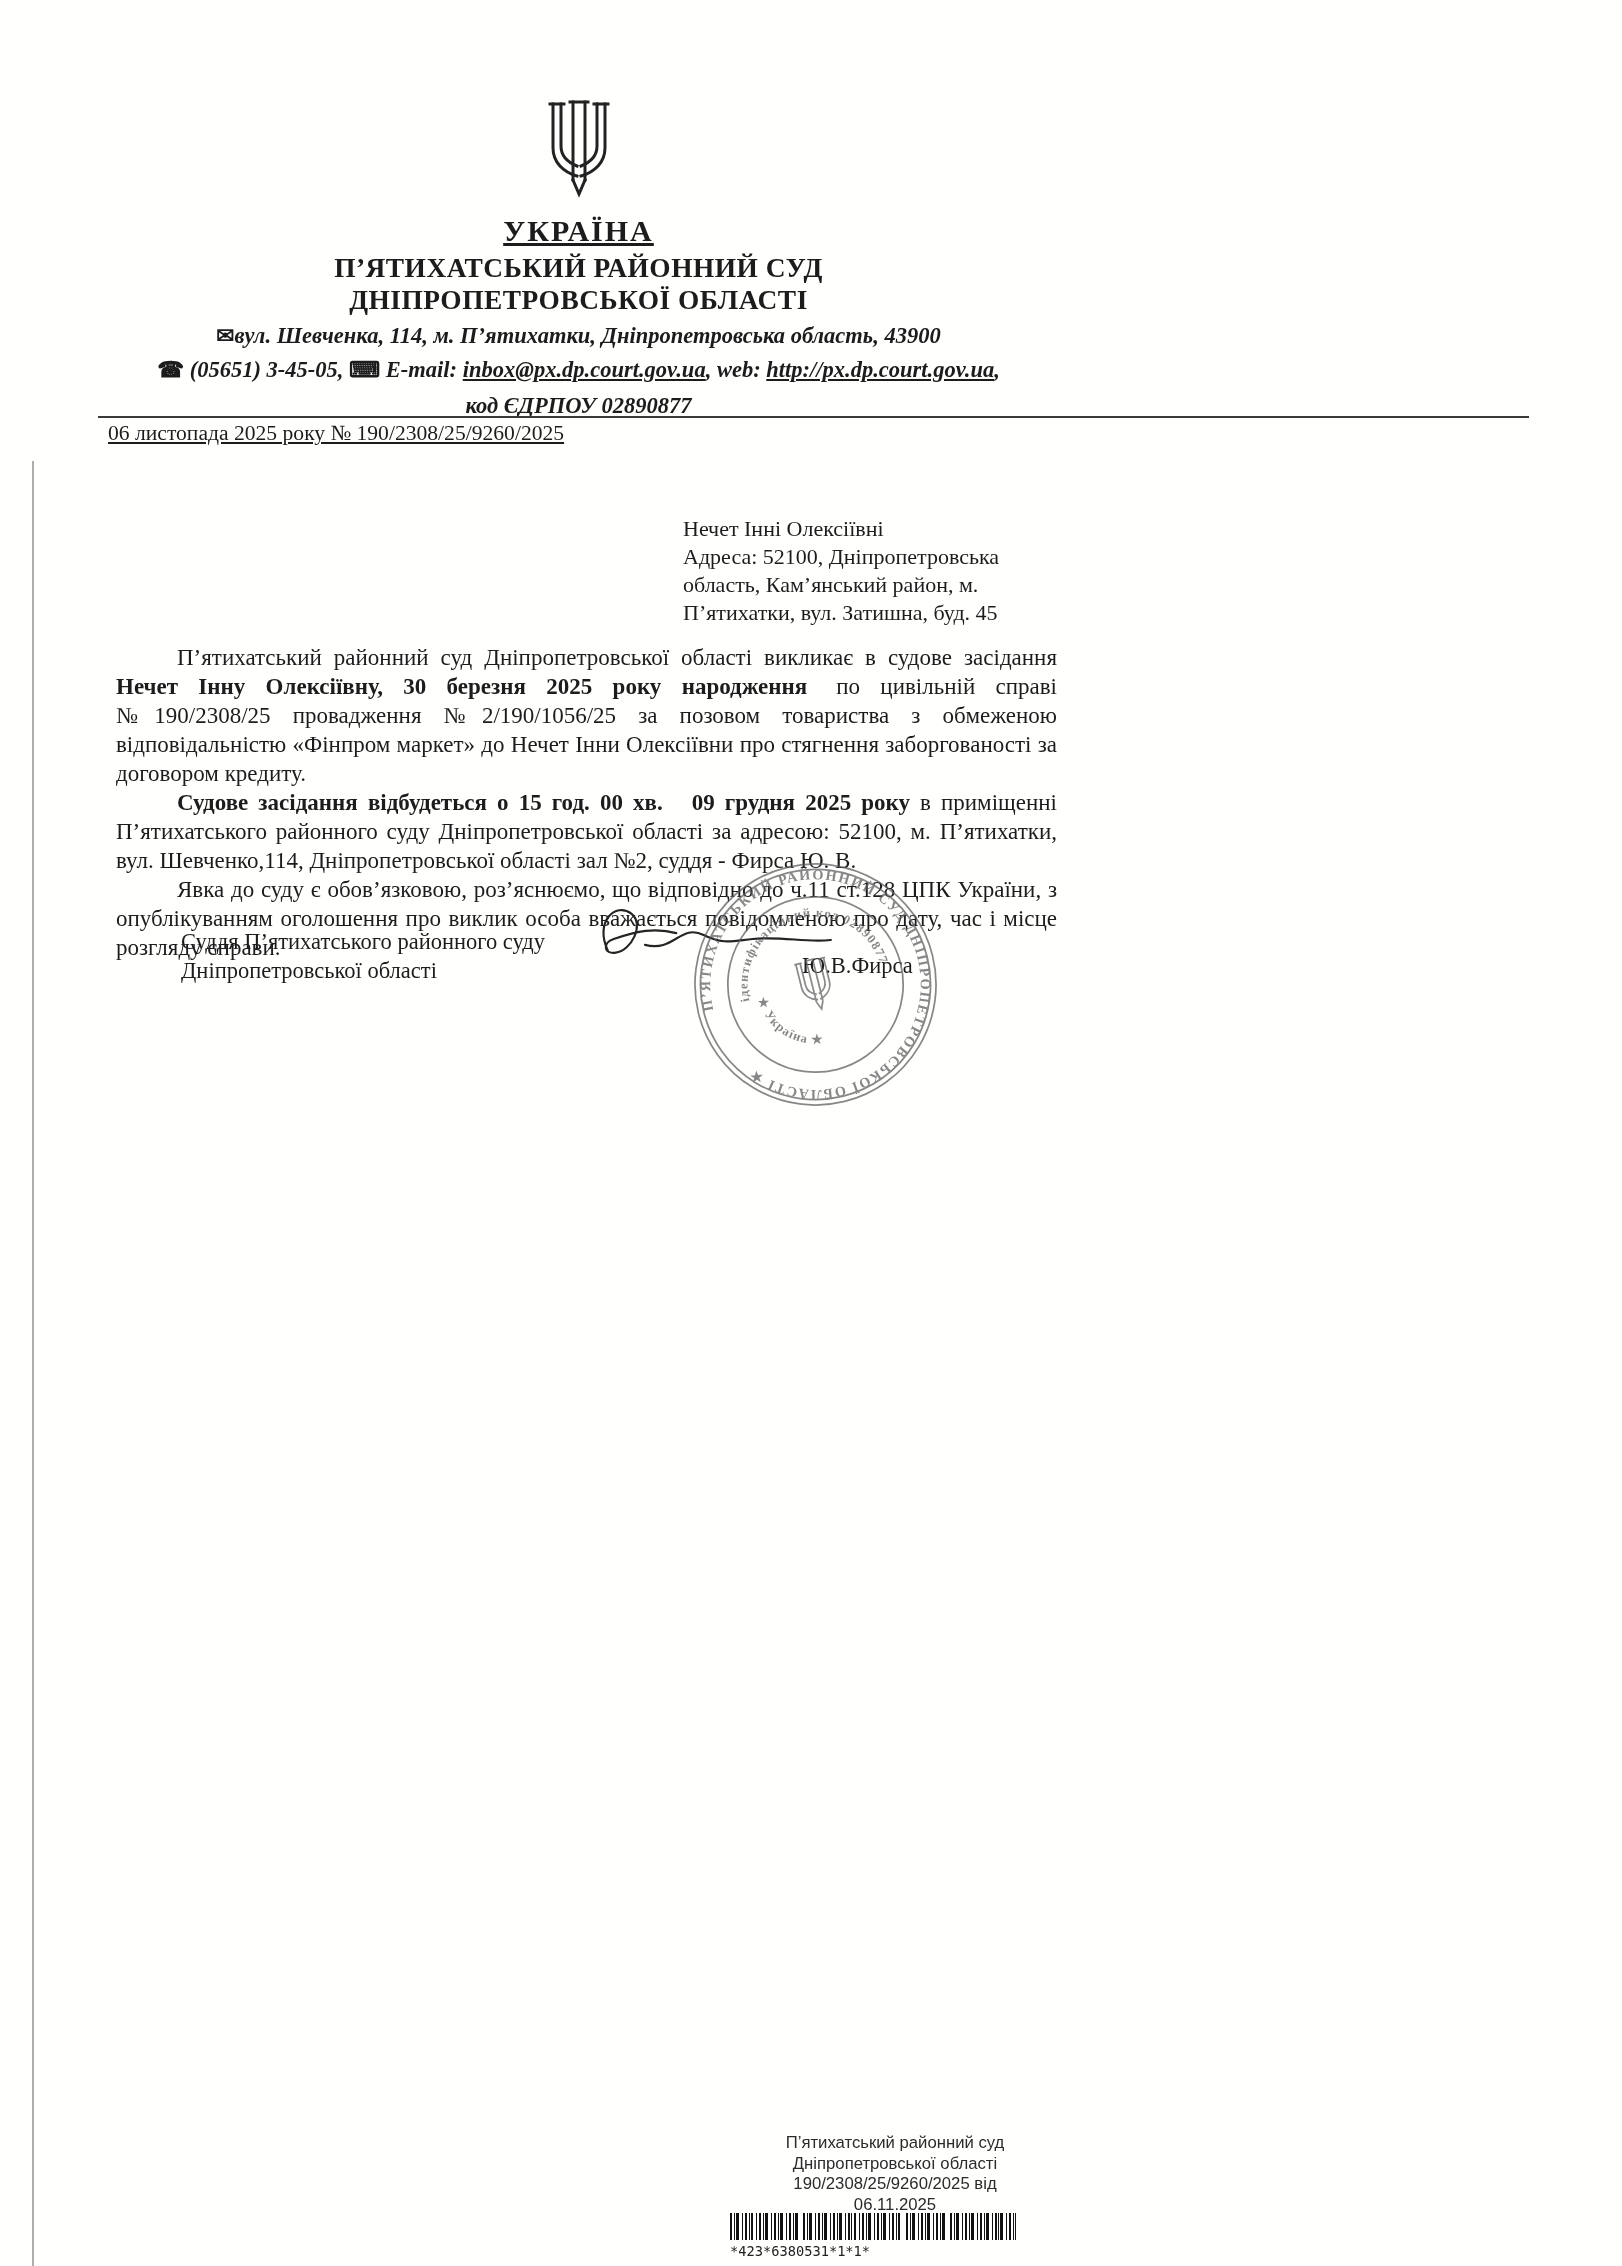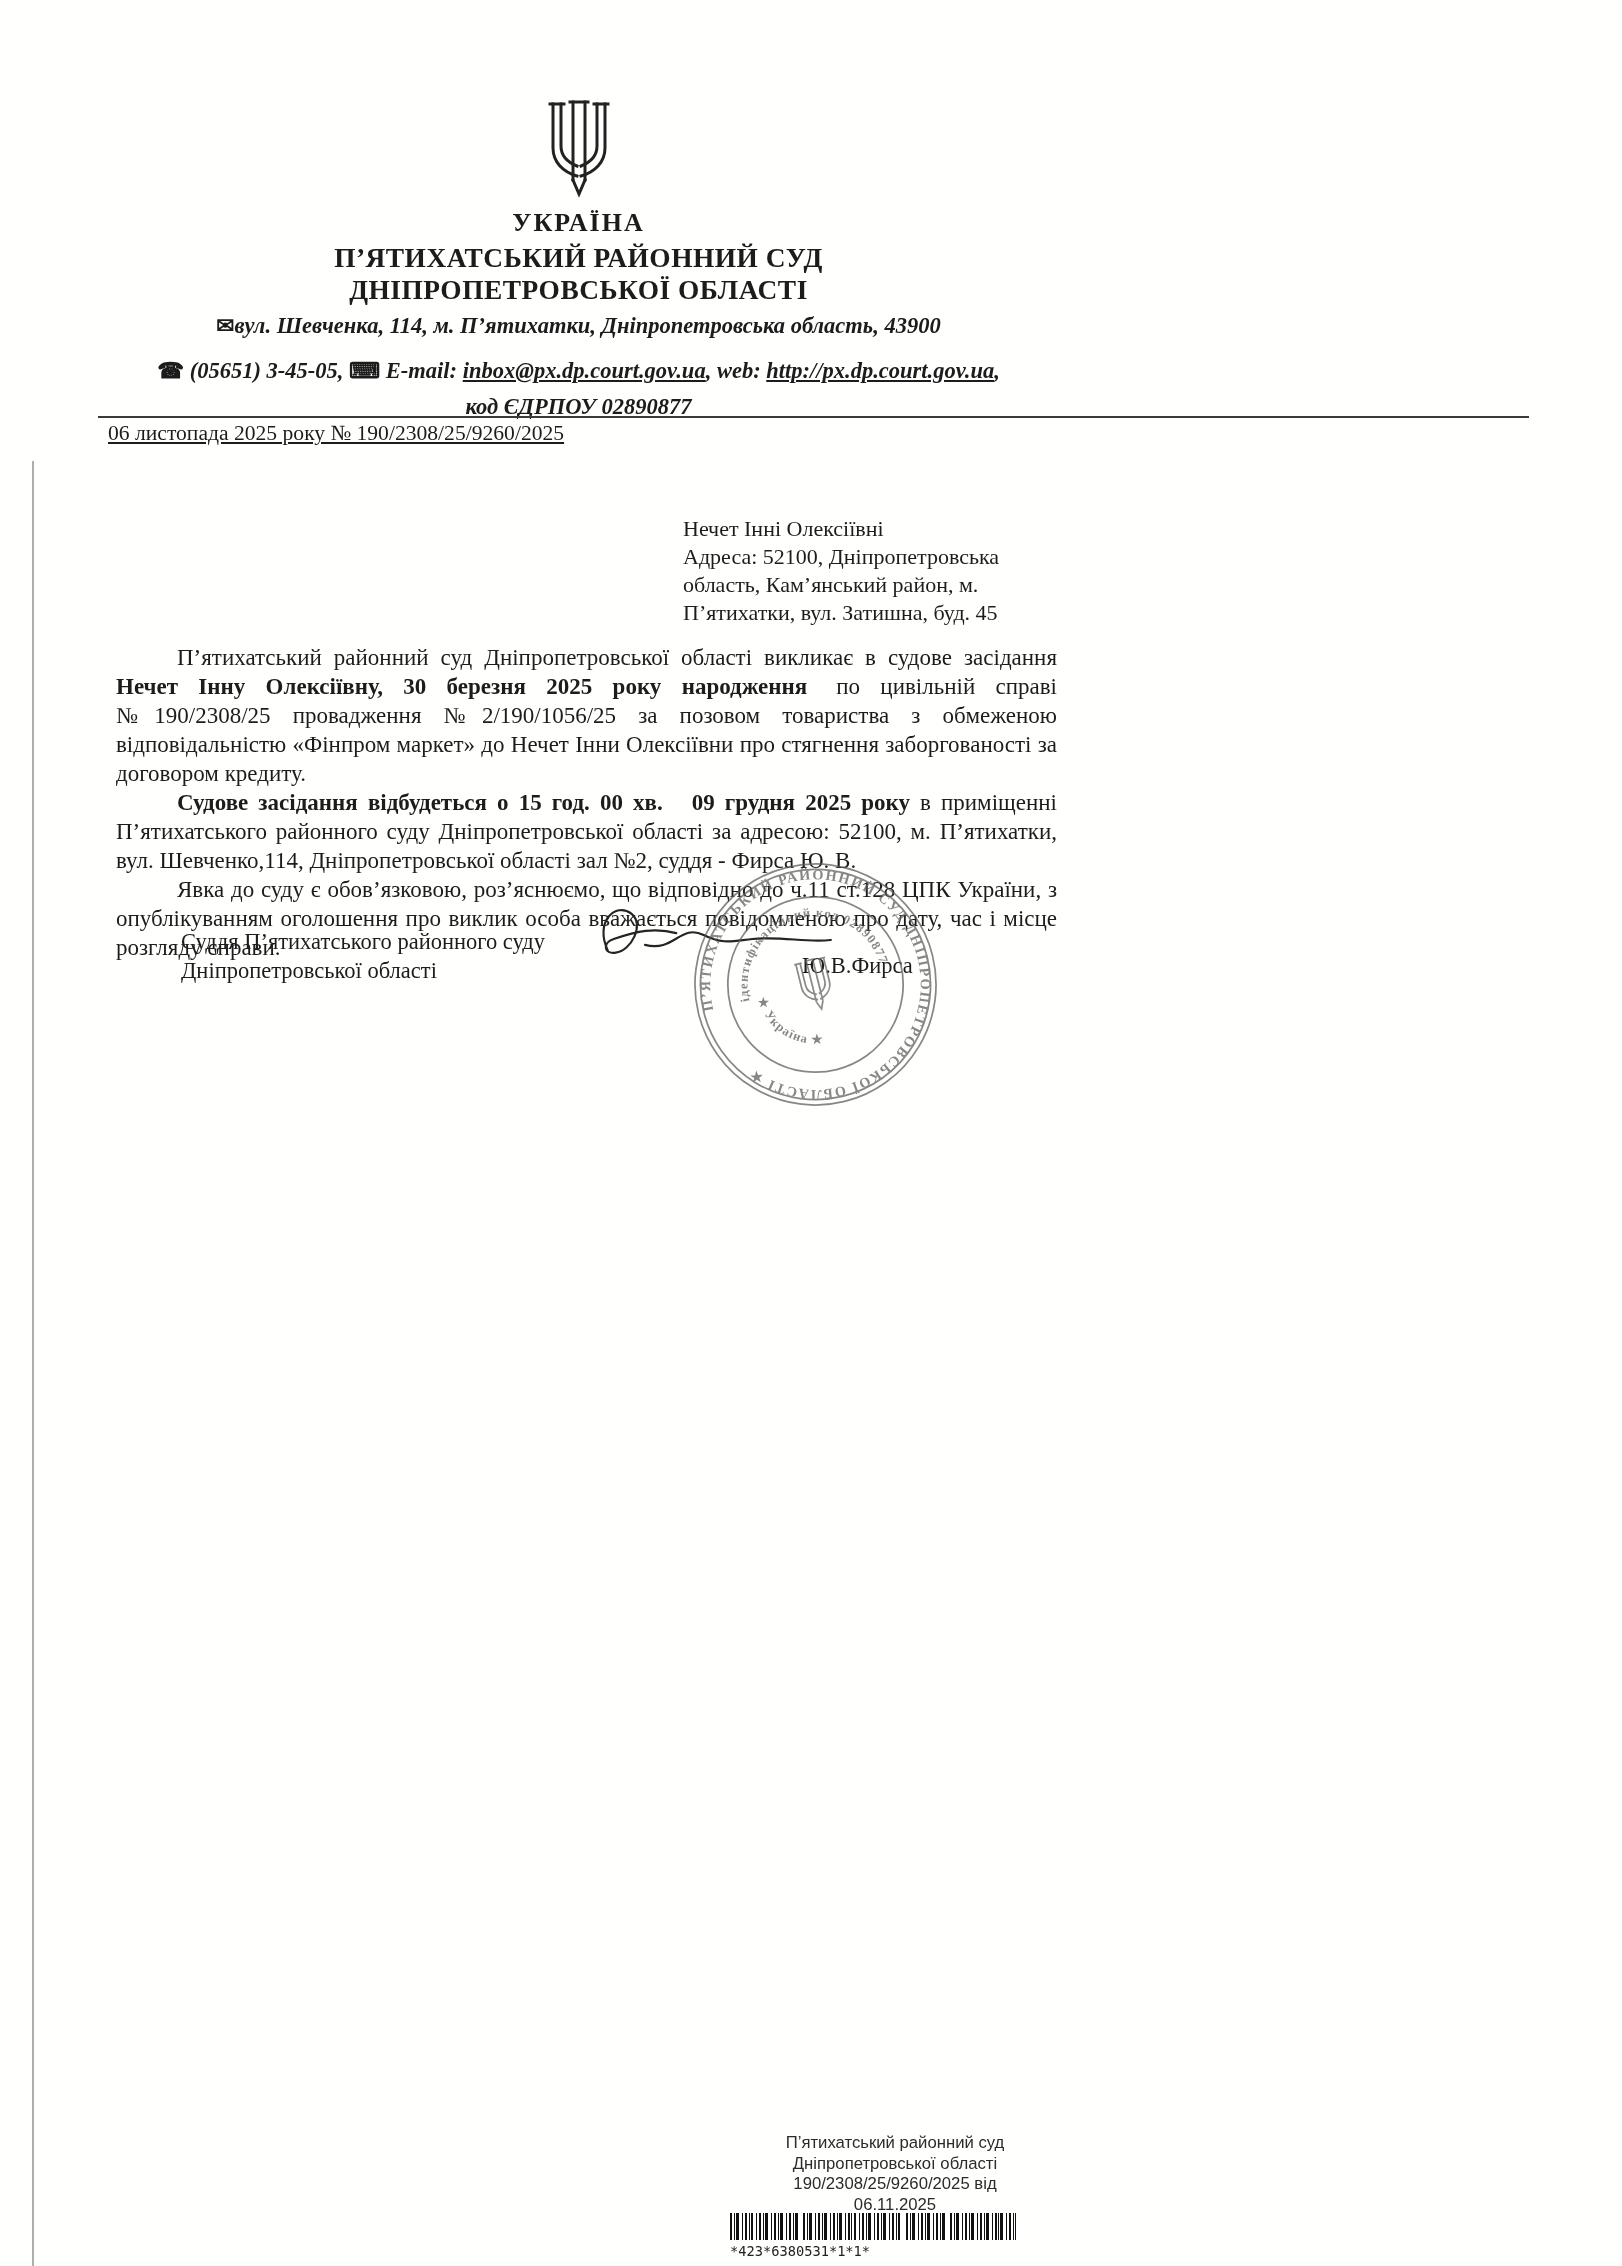--- a/index.html
+++ b/index.html
@@ -5,25 +5,25 @@
   * { margin:0; padding:0; box-sizing:border-box; }
   html,body { background:#ffffff; }
   .page {
     position:relative; width:1622px; height:2266px; margin:0 auto;
     background:#fffffe; color:#1c1c1c; overflow:hidden;
     font-family:"Liberation Serif", serif;
   }
   
   .header { position:absolute; top:96px; left:54px; width:1049px; text-align:center; }
   .emblem-svg { display:block; margin:0 auto; width:80px; height:104px; }
-  .country   { font-size:26px; font-weight:bold; letter-spacing:2px; margin-top:8px; }
+  .country   { font-size:30px; font-weight:bold; letter-spacing:2px; margin-top:14px;text-decoration:underline; }
   .court1    { font-size:27.4px; font-weight:bold; margin-top:4.9px; letter-spacing:0.5px; }
   .court2    { font-size:27.4px; font-weight:bold; margin-top:1px; letter-spacing:0.5px; }
   .addr, .contact, .edrpou { font-size:22.5px; font-weight:bold; font-style:italic; margin-top:6.9px; }
-  .contact { margin-top:19px; }
+  .contact { margin-top:8px; }
   .edrpou  { margin-top:10px; }
   .u { text-decoration:underline; }
   .hdr-icon { font-style:normal; font-size:21.6px; }
   
   .rule { position:absolute; top:416px; left:98px; width:1431px; border-top:2px solid #3a3a3a; }
   .dateline { position:absolute; top:421px; left:108px; font-size:21.6px; text-decoration:underline; }
   
   .recipient { position:absolute; top:515px; left:683px; font-size:22px; line-height:28px; width:412px; }
   
   .body-text { position:absolute; top:643px; left:108px; width:949px;

